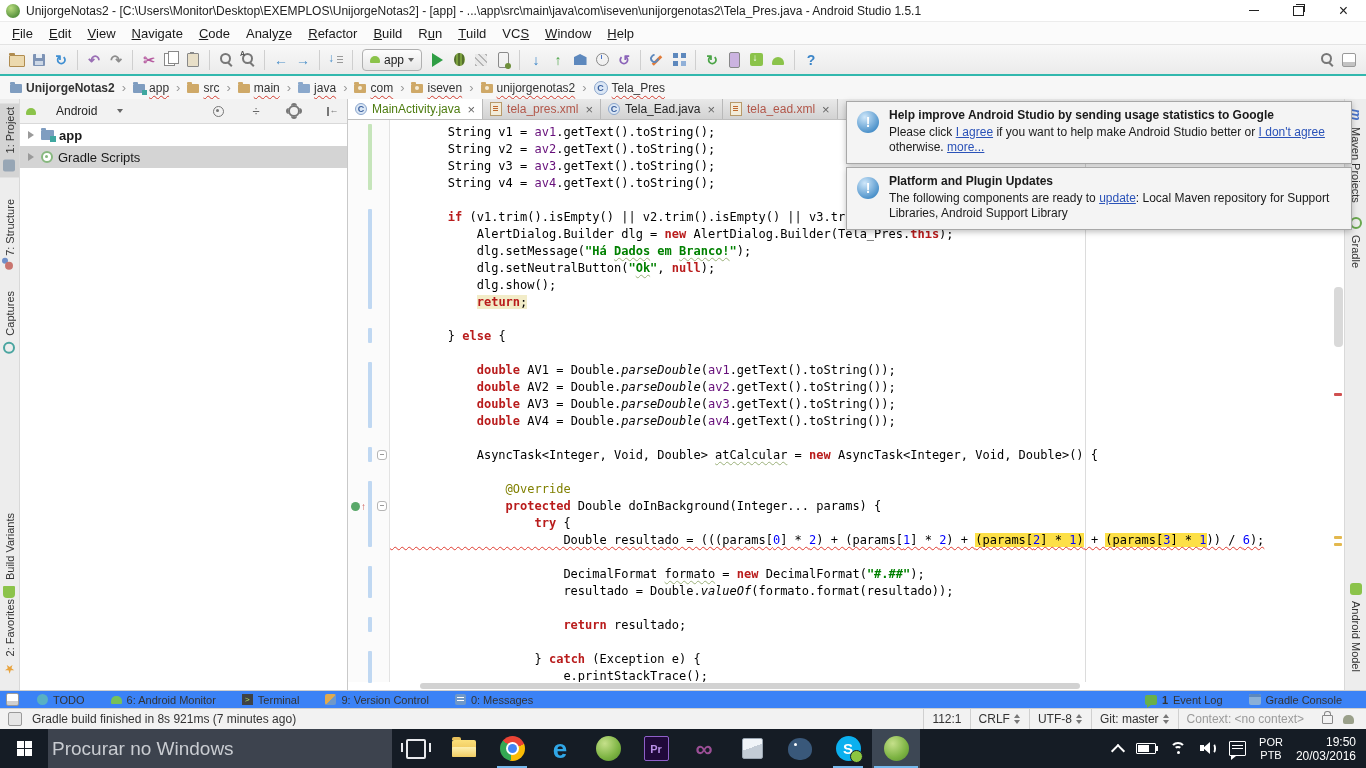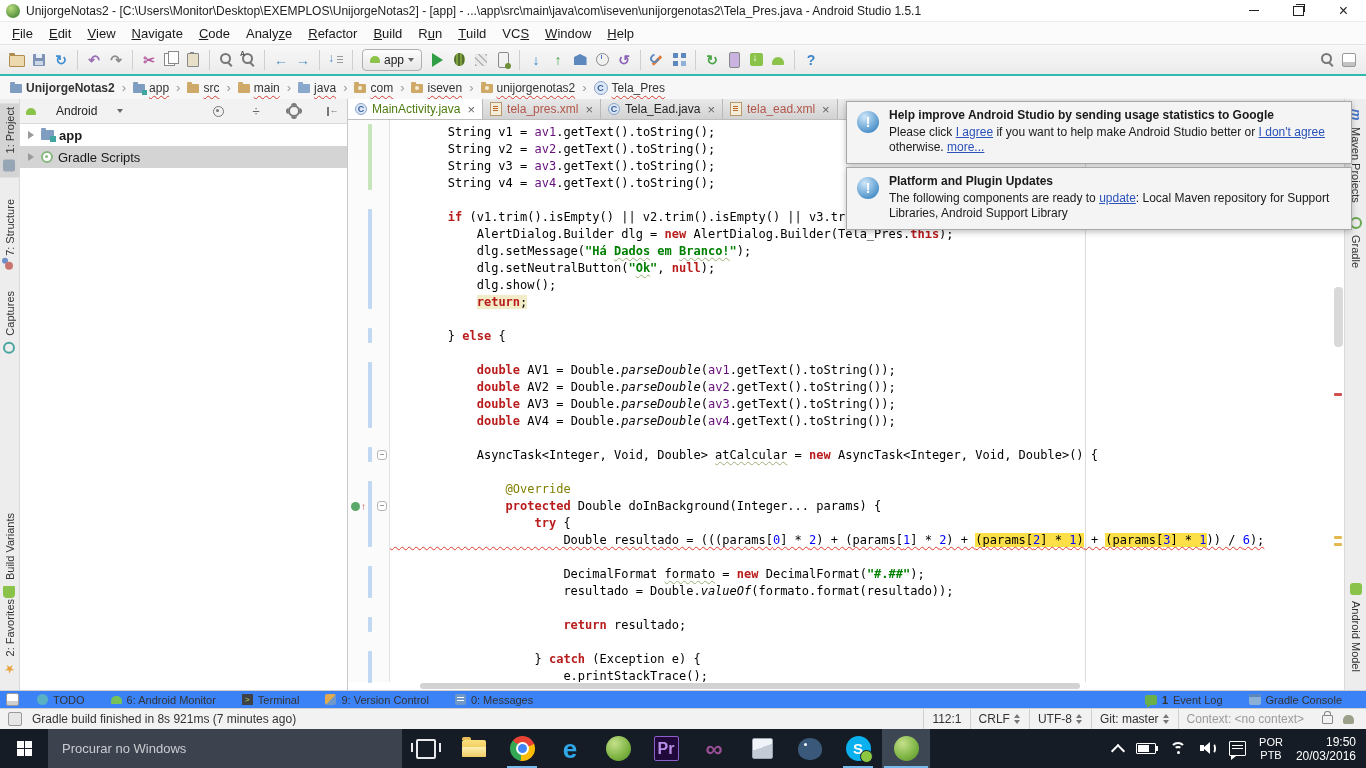--- a/index.html
+++ b/index.html
@@ -192,38 +192,38 @@
   .spin:after{content:"";position:absolute;bottom:0;left:0;border-left:3.5px solid transparent;border-right:3.5px solid transparent;border-top:4px solid #777}
   .lock{width:9px;height:7px;border:1px solid #888;border-radius:1px;position:relative;margin:0 6px 0 10px}
   .lock:before{content:"";position:absolute;top:-5px;left:1px;width:5px;height:4px;border:1.5px solid #888;border-bottom:none;border-radius:3px 3px 0 0}
   .hector{width:11px;height:9px;background:#9aa08a;border-radius:5px 5px 2px 2px;margin:0 4px}
 
   
   #taskbar{position:absolute;top:729px;height:39px;left:0;right:0;background:#151c25;display:flex;align-items:stretch;color:#fff}
   #start-btn{width:48px;display:flex;align-items:center;justify-content:center}
   .start-grid{width:15px;height:15px;position:relative}
   .start-grid:before{content:"";position:absolute;left:0;top:0;width:7px;height:7px;background:#fff;box-shadow:8px 0 0 #fff,0 8px 0 #fff,8px 8px 0 #fff}
-  #tb-search{width:340px;background:#3d434e;display:flex;align-items:center;padding-left:14px;font-size:13px;color:#c9ccd1}
+  #tb-search{width:340px;background:#3d434e;display:flex;align-items:center;padding-left:4px;font-size:19px;color:#c9ccd1}
   #tb-buttons{display:flex}
   .tb-btn{width:48px;display:flex;align-items:center;justify-content:center;position:relative}
   .tb-btn.open:after{content:"";position:absolute;bottom:0;left:9px;right:9px;height:2px;background:#76b9ed}
   .tb-btn.active{background:#3d4754}
   .tb-btn.active:after{left:2px;right:2px}
   .tb-tv{width:16px;height:16px;border:2px solid #e8eaed;border-radius:2px;position:relative}
   .tb-tv:before{content:"";position:absolute;left:-7px;top:2px;width:2px;height:9px;background:#e8eaed}
   .tb-tv:after{content:"";position:absolute;right:-7px;top:2px;width:2px;height:9px;background:#e8eaed}
   .tb-exp{width:24px;height:17px;position:relative;background:linear-gradient(#fbe07a,#e8b74c);border-radius:2px}
   .tb-exp:before{content:"";position:absolute;top:-3px;left:0;width:9px;height:3px;background:#e8c05a;border-radius:2px 2px 0 0}
   .tb-exp:after{content:"";position:absolute;left:0;bottom:0;right:0;height:10px;background:linear-gradient(#fdf0b0,#f0cc62);border-radius:1px}
   .tb-chrome{width:25px;height:25px;border-radius:50%;background:conic-gradient(from -50deg,#ea4335 0 120deg,#fbbc05 0 240deg,#34a853 0 360deg);display:flex;align-items:center;justify-content:center}
   .tb-chrome .c2{width:13px;height:13px;border-radius:50%;background:#fff;display:flex;align-items:center;justify-content:center}
   .tb-chrome .c3{width:9px;height:9px;border-radius:50%;background:#4285f4}
   .tb-edge{font-size:26px;font-weight:bold;color:#30a7e8;line-height:26px}
   .tb-as{width:25px;height:25px;border-radius:50%;background:radial-gradient(circle at 35% 30%,#c5e08a,#7cb342 60%,#558b2f)}
-  .tb-pr{width:23px;height:23px;background:#20093a;border:1px solid #8f5fc9;border-radius:2px;color:#b98fe8;font-weight:bold;font-size:16px;display:flex;align-items:center;justify-content:center}
+  .tb-pr{width:23px;height:23px;background:#20093a;border:1px solid #8f5fc9;border-radius:2px;color:#b98fe8;font-weight:bold;font-size:11px;display:flex;align-items:center;justify-content:center}
   .tb-vs{font-size:24px;font-weight:bold;color:#9b4f96;line-height:24px}
   .tb-cube{width:21px;height:21px;background:linear-gradient(160deg,#f0f4f8 0 45%,#c3ccd6 45%);border:1px solid #9aa5b1;border-radius:2px;box-sizing:border-box}
   .tb-pg{width:24px;height:22px;background:#39587a;border-radius:50% 50% 45% 45%;position:relative}
   .tb-pg:after{content:"";position:absolute;left:6px;top:5px;width:3px;height:3px;border-radius:50%;background:#fff}
   .tb-skype{width:25px;height:25px;border-radius:50%;background:#0bb0ef;color:#fff;font-weight:bold;font-size:15px;display:flex;align-items:center;justify-content:center;position:relative}
   .tb-skype:after{content:"";position:absolute;right:-2px;bottom:-2px;width:11px;height:11px;border-radius:50%;background:#8dc63f;border:1px solid #151c25}
   #tray{margin-left:auto;display:flex;align-items:center;gap:13px;padding-right:10px}
   .tr-chev{width:8px;height:8px;border-left:2px solid #fff;border-top:2px solid #fff;transform:rotate(45deg);margin-top:4px}
   .tr-batt{width:18px;height:9px;border:1px solid #fff;border-radius:1px;position:relative}
   .tr-batt:before{content:"";position:absolute;left:1px;top:1px;bottom:1px;width:11px;background:#fff}

